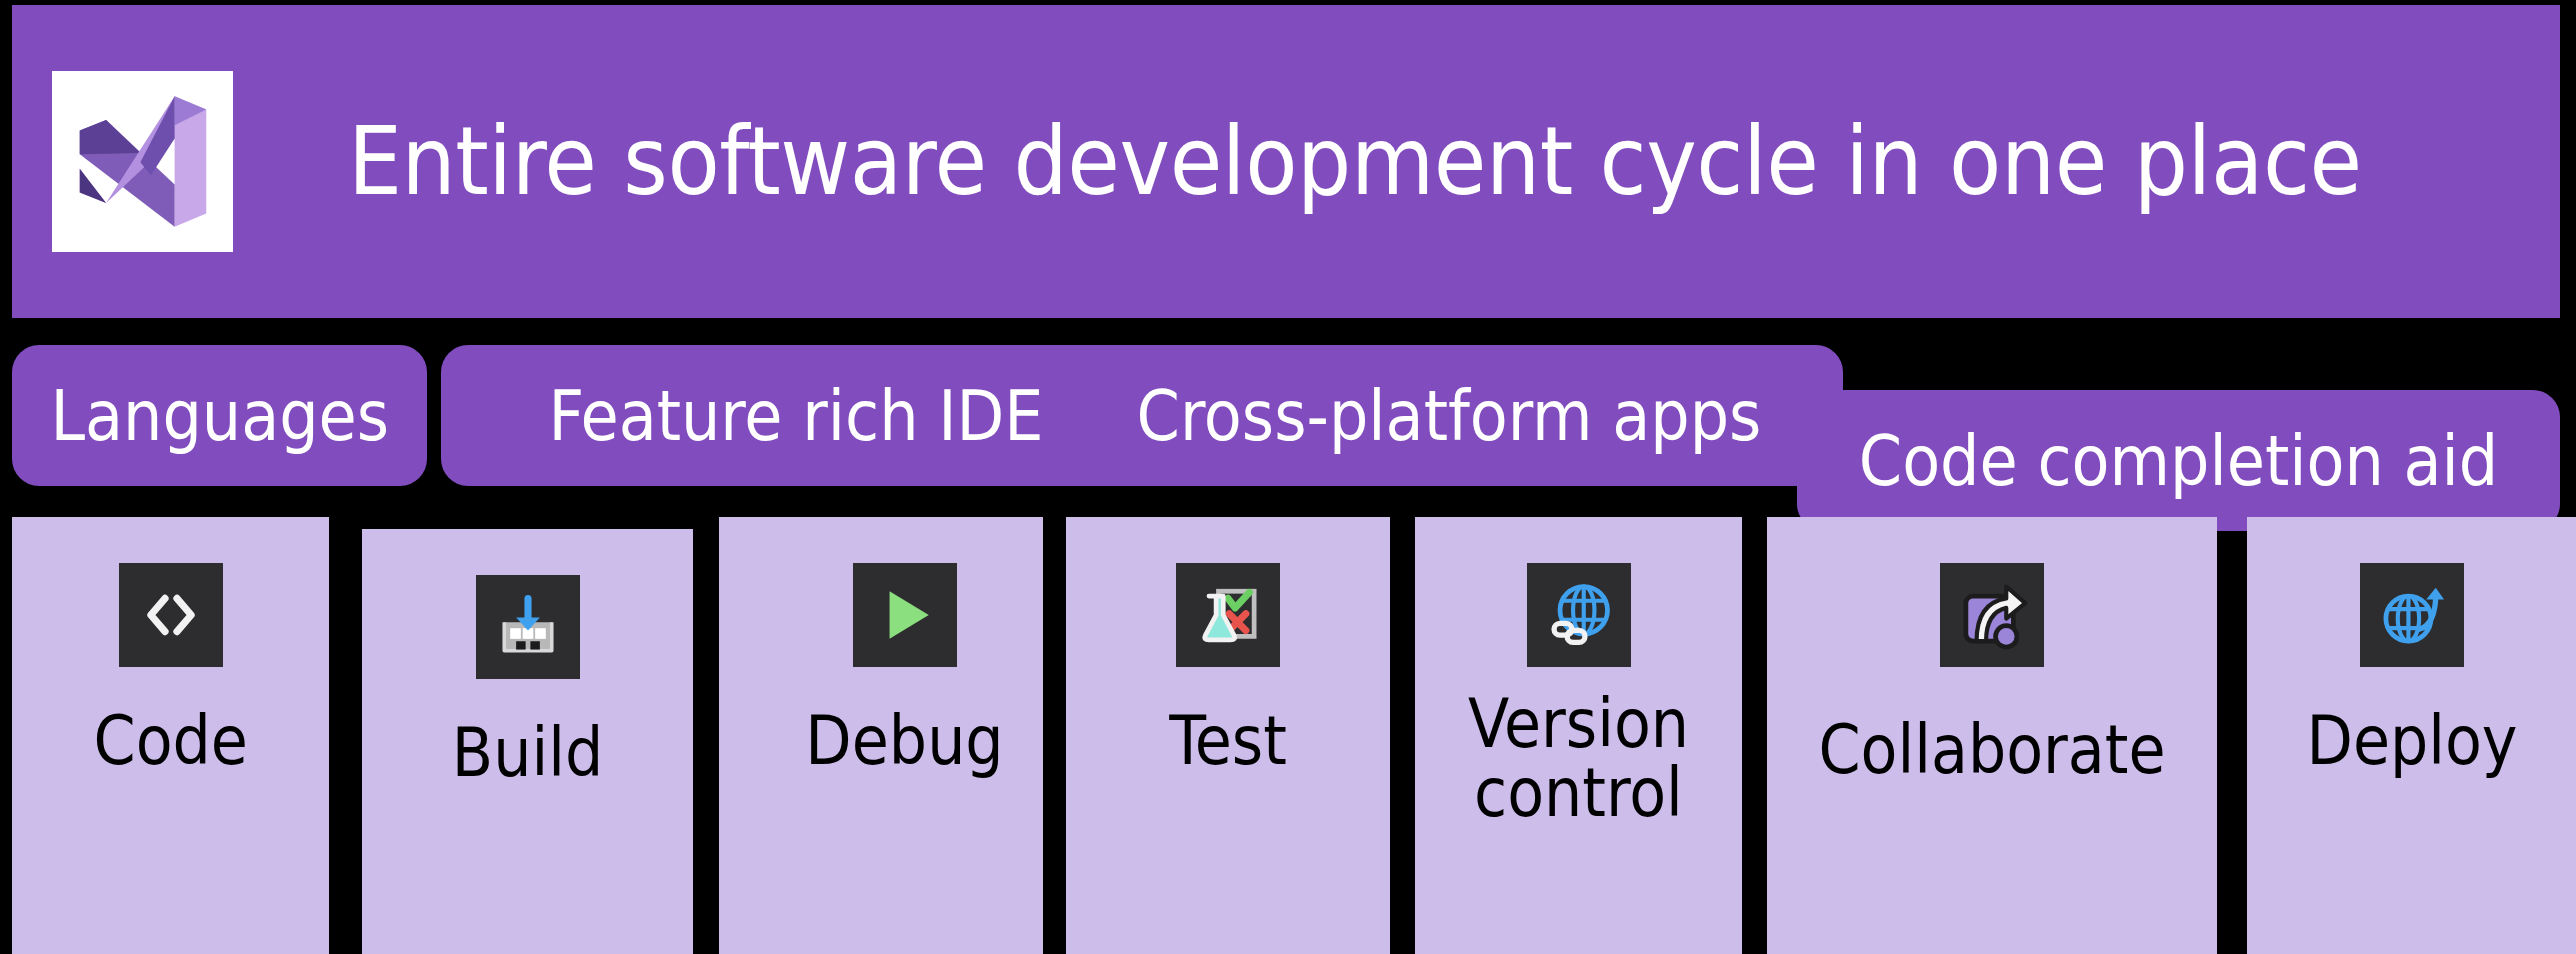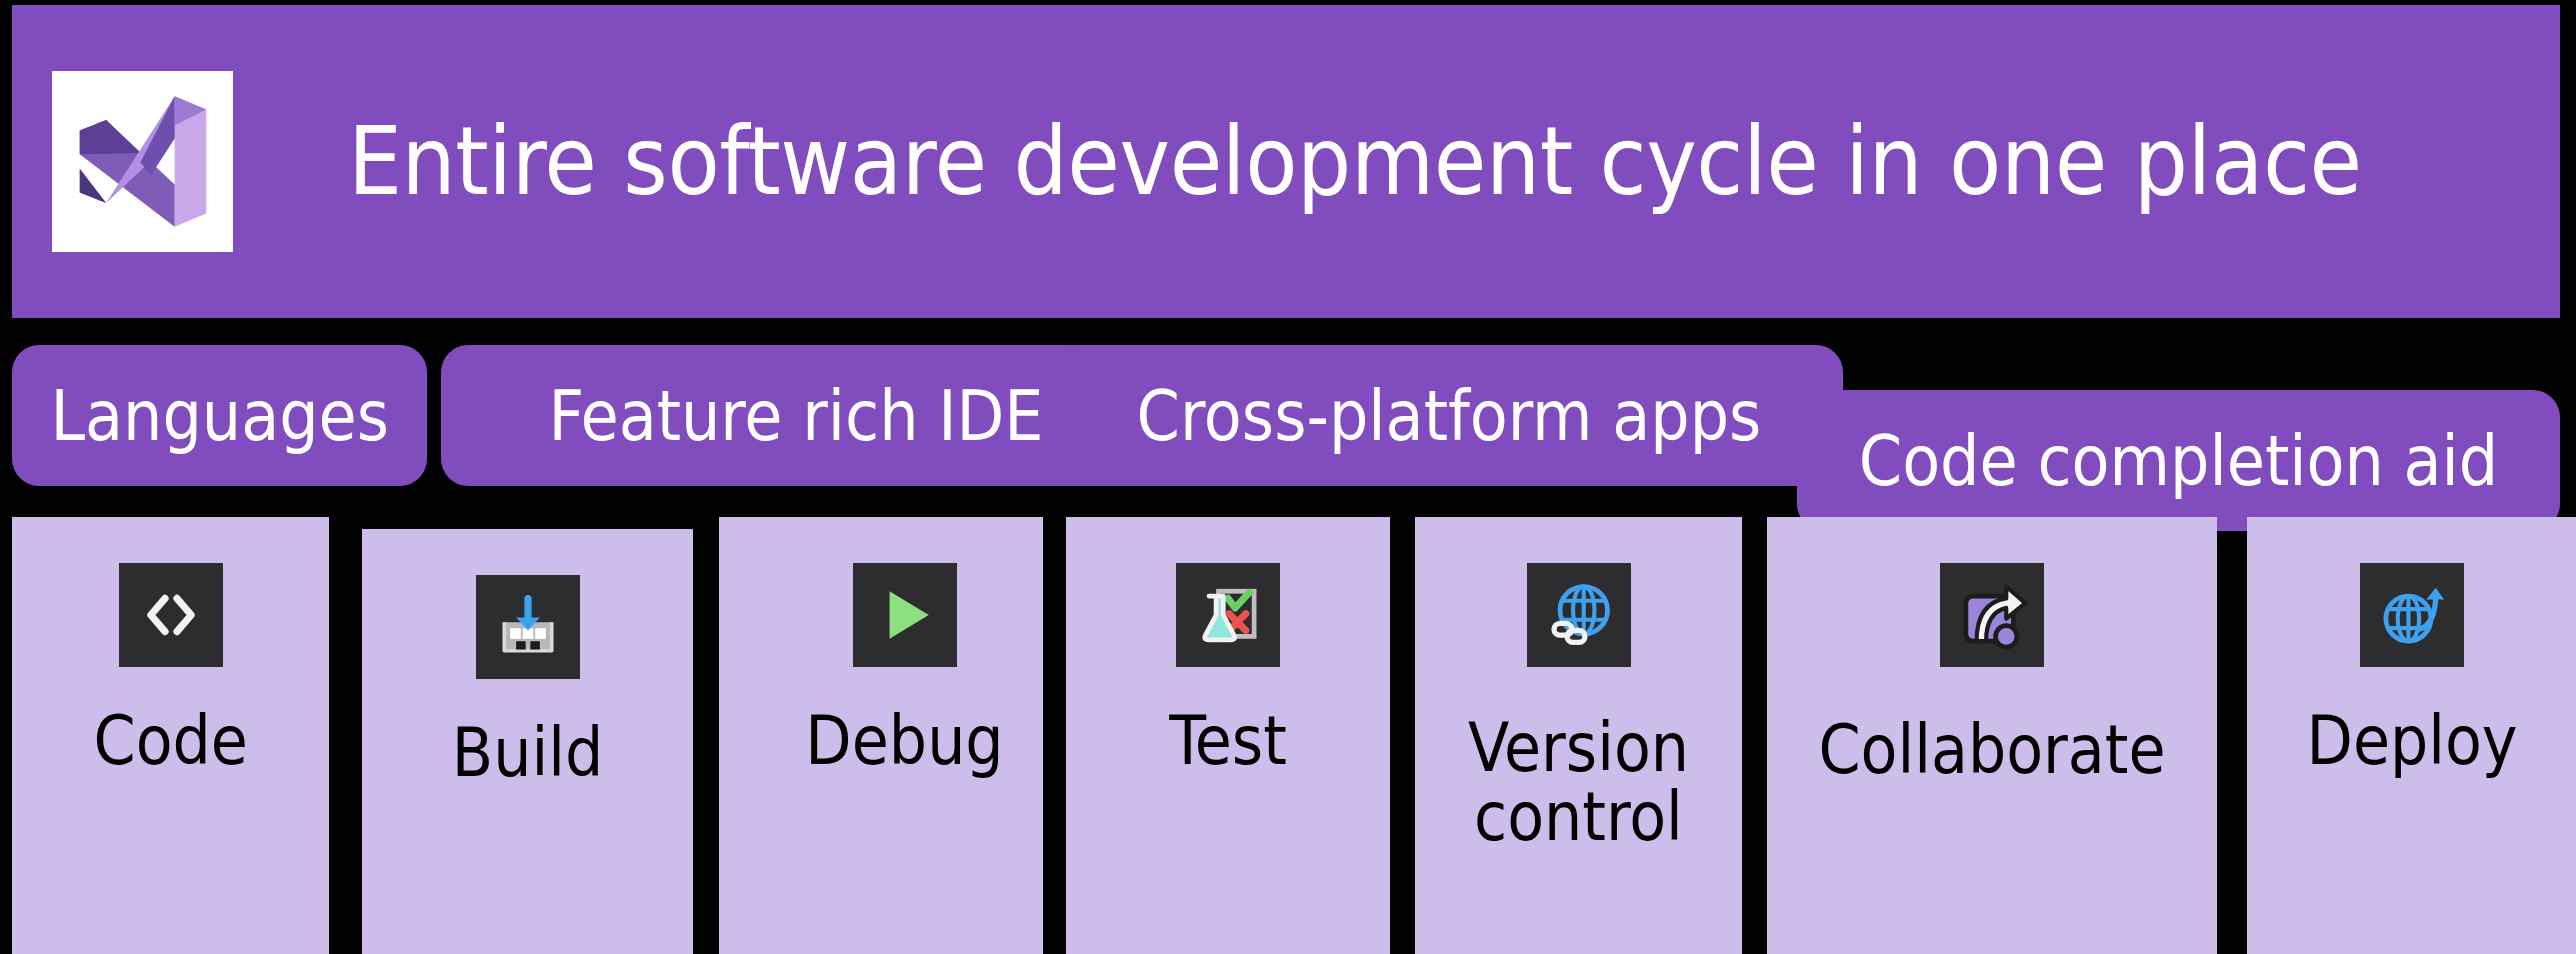--- a/index.html
+++ b/index.html
@@ -62,21 +62,21 @@
     position:absolute;top:0;height:438px;
     background:#CDBDEA;
     display:flex;flex-direction:column;align-items:center;
     box-sizing:border-box;
     padding-top:46px;
   }
   .card-0{left:12.3px;width:317px;}
   .card-1{left:362px;width:331px;margin-top:12px;}
   .card-2{left:719px;width:324px;padding-left:47px;}
   .card-3{left:1066px;width:324px;}
-  .card-4{left:1415px;width:327px;gap:24px;}
+  .card-4{left:1415px;width:327px;}
   .card-5{left:1767px;width:450px;}
   .card-6{left:2247px;width:330px;}
 
   .icon-tile{
     width:104px;height:104px;
     background:#2D2D30;
     display:flex;align-items:center;justify-content:center;
     flex:0 0 auto;
   }
   .icon-tile svg{width:76px;height:76px;display:block;}

